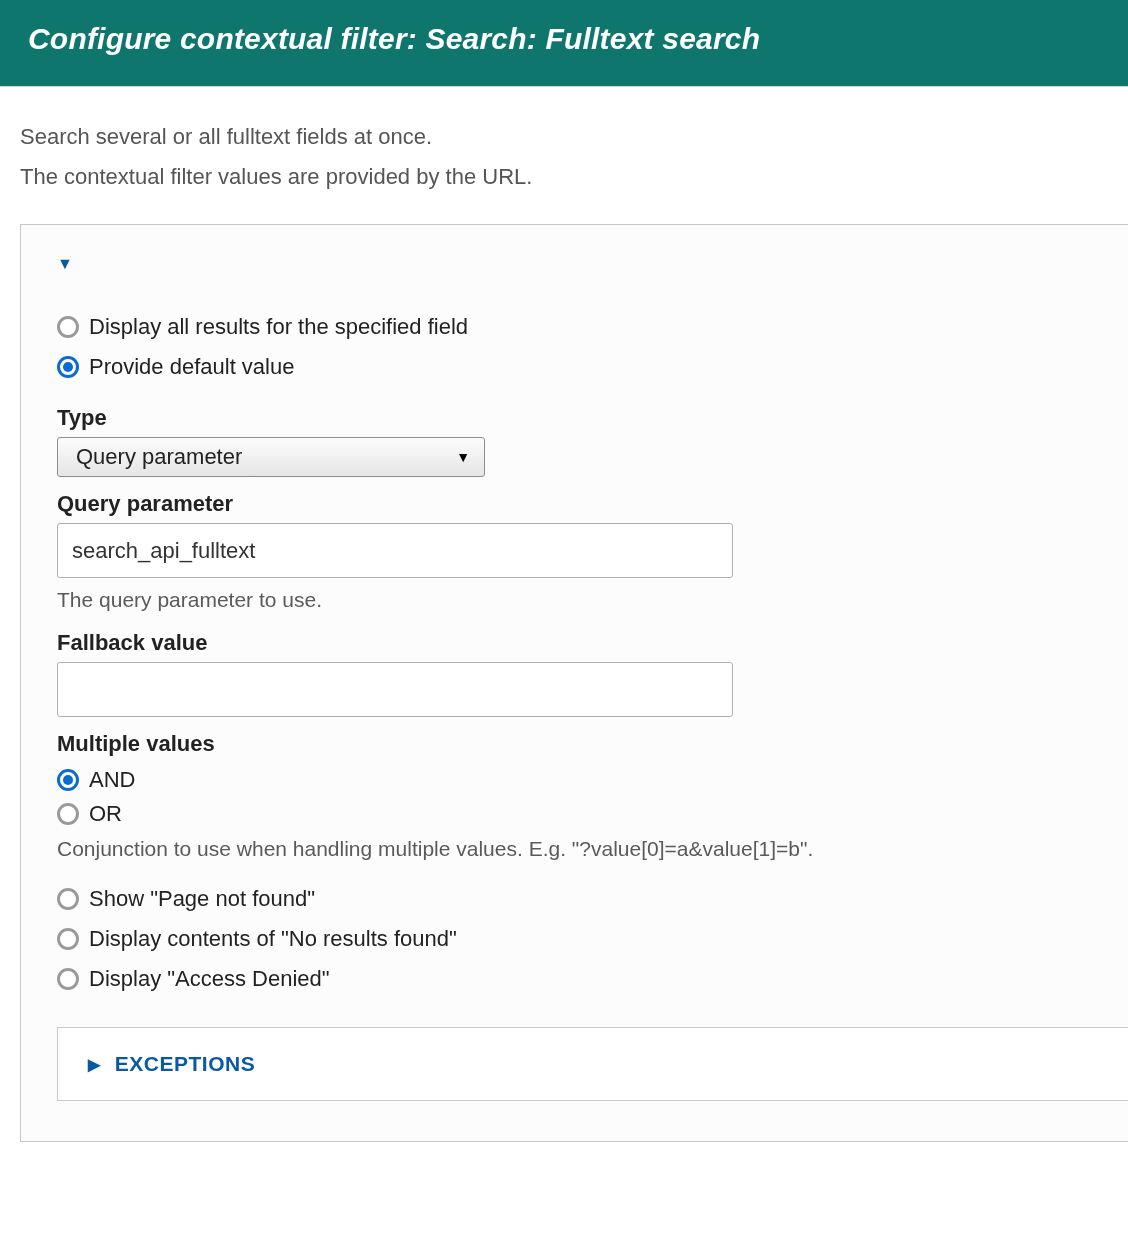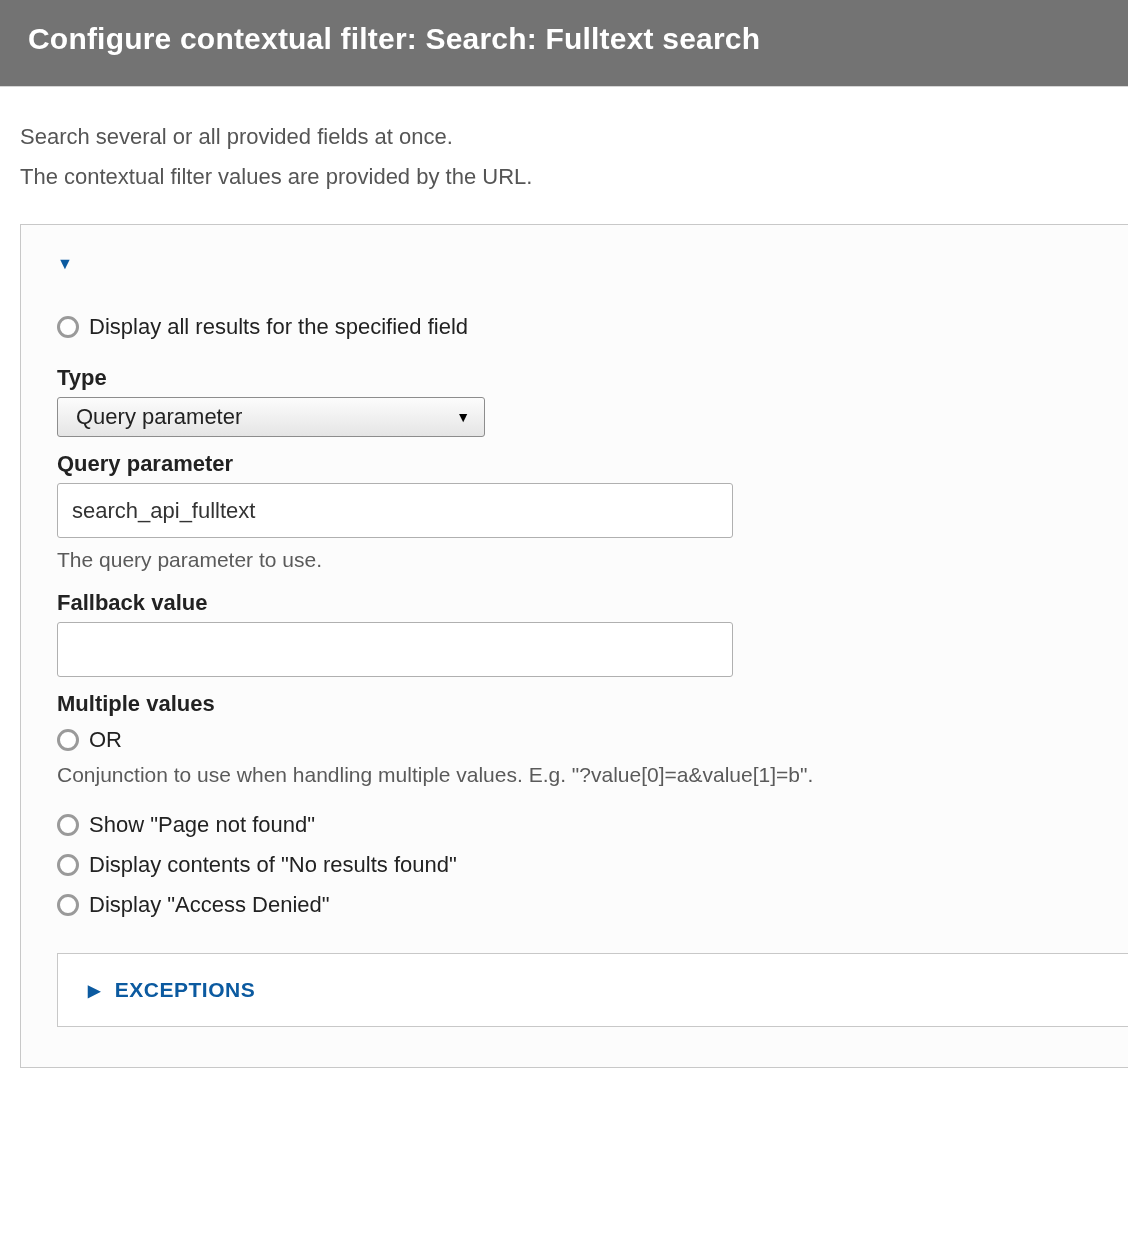--- a/index.html
+++ b/index.html
@@ -5,24 +5,25 @@
   * { box-sizing: border-box; }
   html, body { margin: 0; padding: 0; }
   body {
     font-family: "Lucida Grande", "Lucida Sans Unicode", Verdana, sans-serif;
     font-size: 20px;
     color: #222;
     background: #fff;
     width: 1128px;
   }
   .header {
-    background: #737373;
+    background: #0f766e;
     color: #fff;
     padding: 22px 28px 30px 28px;
     border-bottom: 1px solid #d6d6d6;
+    font-style: italic;
   }
   .header h1 {
     margin: 0;
     font-size: 30px;
     font-weight: 700;
     letter-spacing: 0.2px;
   }
   .content {
     padding: 30px 0 0 20px;
   }
@@ -152,54 +153,62 @@
 </head>
 <body>
 
 <div class="header">
   <h1>Configure contextual filter: Search: Fulltext search</h1>
 </div>
 
 <div class="content">
 
   <div class="intro">
-    <div>Search several or all provided fields at once.</div>
+    <div>Search several or all fulltext fields at once.</div>
     <div>The contextual filter values are provided by the URL.</div>
   </div>
 
   <div class="panel">
 
     <div class="details-header">
       <span class="tri">▼</span>
     </div>
 
     <div class="radio-group">
       <div class="radio-row">
         <span class="radio"></span>
         <span>Display all results for the specified field</span>
+      </div>
+      <div class="radio-row">
+        <span class="radio selected"></span>
+        <span>Provide default value</span>
       </div>
     </div>
 
     <div class="form-section">
 
       <div class="form-label">Type</div>
       <div class="select">
         <span>Query parameter</span>
         <span class="tri-down">▼</span>
       </div>
 
       <div class="form-label">Query parameter</div>
       <input class="text-input" type="text" value="search_api_fulltext" style="">
       <div class="help-text">The query parameter to use.</div>
 
       <div class="form-label">Fallback value</div>
       <input class="text-input" type="text" value="" style="">
 
       <div class="form-label">Multiple values</div>
       <div class="radio-row" style="height:34px;">
+        <span class="radio selected"></span>
+        <span>AND</span>
+      </div>
+      <div class="radio-row" style="height:34px;">
         <span class="radio"></span>
         <span>OR</span>
       </div>
       <div class="help-text" style="margin-top:6px;">Conjunction to use when handling multiple values. E.g. "?value[0]=a&amp;value[1]=b".</div>
 
     </div>
 
     <div class="radio-group">
       <div class="radio-row">
         <span class="radio"></span>

